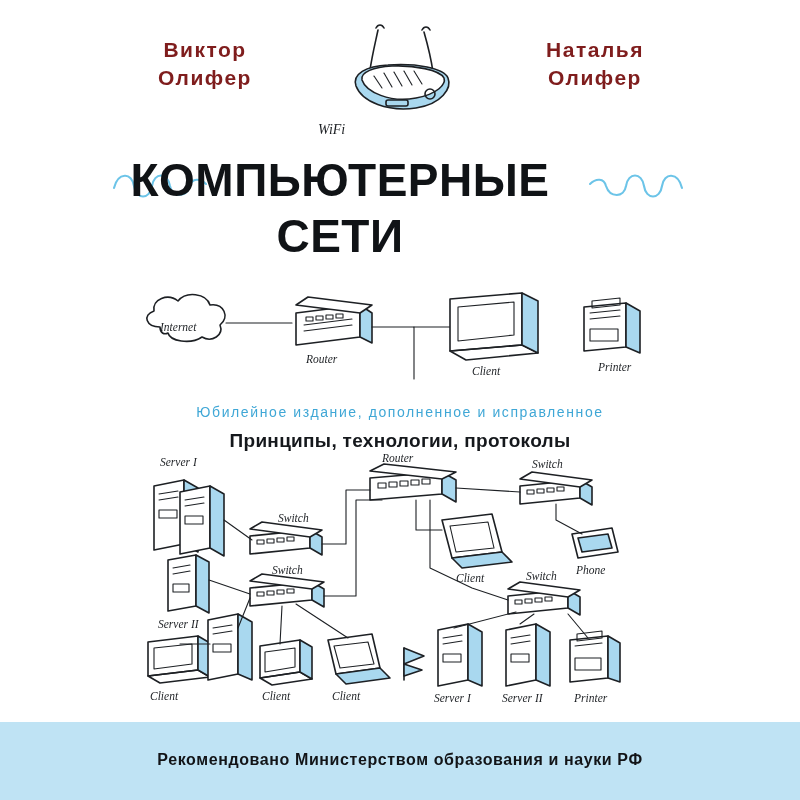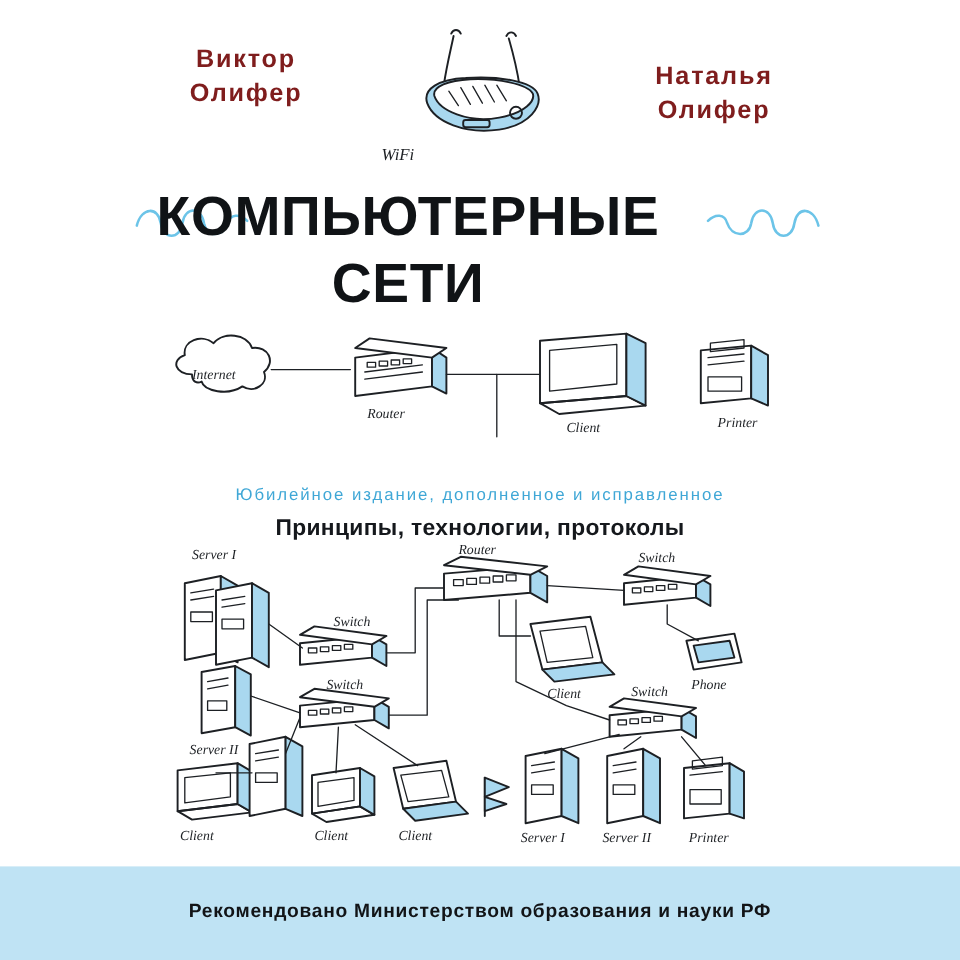--- a/index.html
+++ b/index.html
@@ -23,21 +23,21 @@
     text-align: center;
     font-family: "Liberation Sans", sans-serif;
     font-weight: bold;
     font-size: 21px;
     letter-spacing: 1.5px;
     color: #7f1d1d;
     line-height: 1.35;
     width: 190px;
   }
   .author.left  { left: 110px; top: 36px; }
-  .author.right { left: 500px; top: 50px; }
+  .author.right { left: 500px; top: 36px; }
 
   
   .wifi-wrap {
     position: absolute;
     left: 318px;
     top: 18px;
     width: 165px;
     height: 125px;
   }
   .wifi-label {
@@ -72,21 +72,21 @@
     position: absolute;
     top: 168px;
   }
   .squiggle.left  { left: 112px; }
   .squiggle.right { left: 588px; }
 
   
   .diagram-top {
     position: absolute;
     left: 120px;
-    top: 268px;
+    top: 283px;
     width: 560px;
     height: 100px;
   }
 
   
   .subtitle {
     position: absolute;
     left: 0;
     top: 392px;
     width: 800px;

